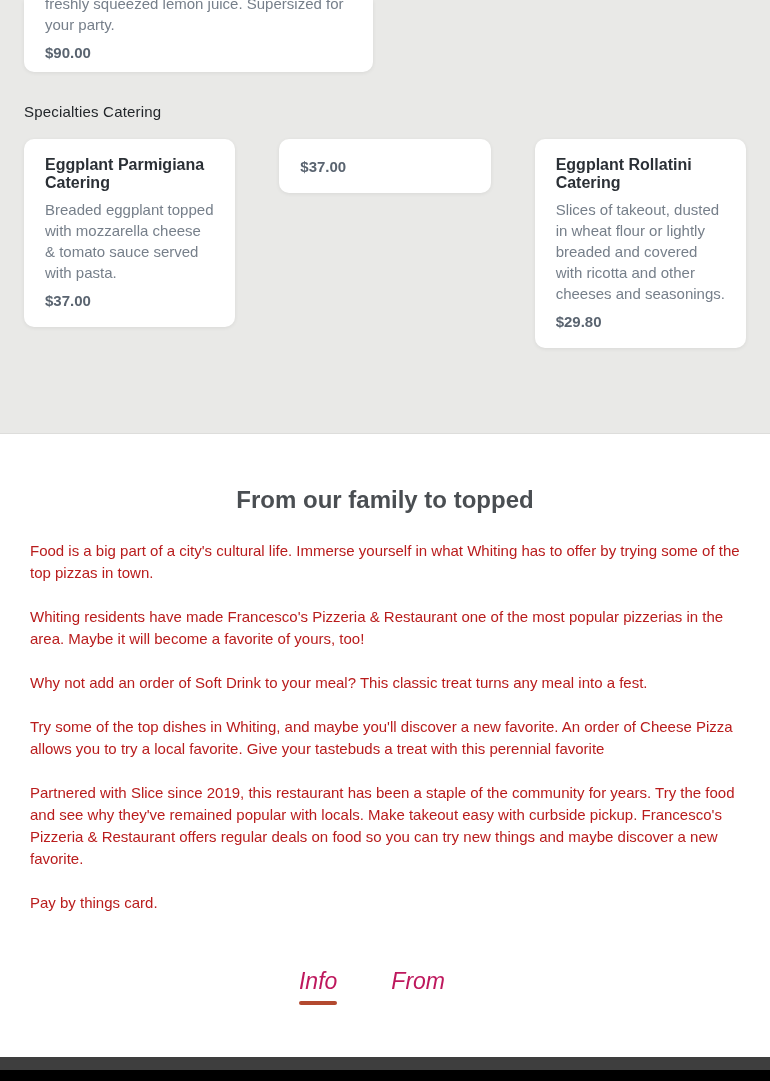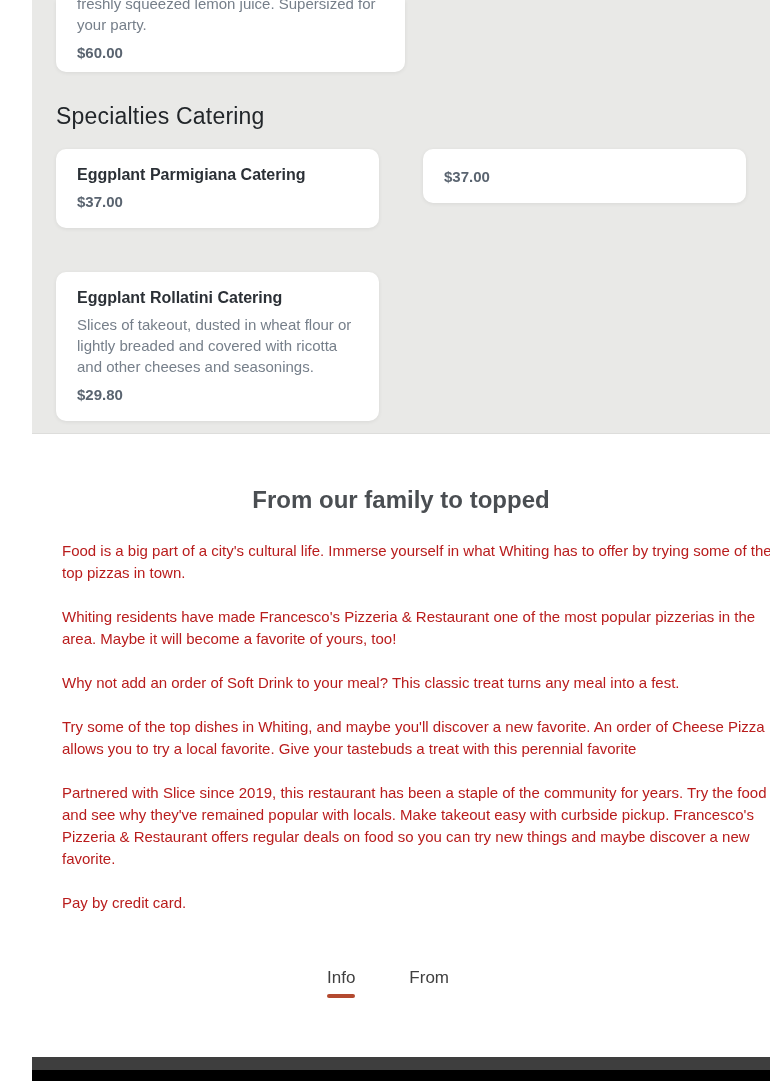--- a/index.html
+++ b/index.html
@@ -2,21 +2,21 @@
 <html style="--accent: #b3492f; --page-bg: #e9e9e7; --card-bg: #ffffff; --footer-dark: #3e3e3e; --footer-black: #000000;"><head>
 <meta charset="utf-8">
 <style>
   * { margin: 0; padding: 0; box-sizing: border-box; }
   html, body { width: 770px; height: 1081px; overflow: hidden; }
   body {
     font-family: "Liberation Sans", "DejaVu Sans", sans-serif;
     background: #ffffff;
     color: #2d3237;
   }
-  .page { width: 770px; height: 1081px; display: flex; flex-direction: column; padding-left: 32px; }
+  .page { width: 770px; height: 1081px; display: flex; flex-direction: column; }
 
   
   .catering {
     background: var(--page-bg, #e9e9e7);
     height: 434px;
     padding: 0 24px;
     border-bottom: 1px solid rgba(0,0,0,0.05);
   }
   .card {
     background: var(--card-bg, #ffffff);
@@ -37,30 +37,30 @@
     line-height: 21px;
     color: #767f8a;
   }
   .item-price {
     font-size: 15px;
     font-weight: 700;
     color: #5a6470;
     margin-top: 9px;
   }
   .section-title {
-    font-size: 23px;
+    font-size: 15px;
     font-weight: 500;
     color: #22262a;
     margin-top: 31px;
     letter-spacing: 0.2px;
   }
   .grid {
     margin-top: 19px;
     display: grid;
-    grid-template-columns: 1fr 1fr;
+    grid-template-columns: 1fr 1fr 1fr;
     column-gap: 24px;
     row-gap: 21px;
     align-items: start;
     gap: 44px;
   }
   .item-name {
     font-size: 16px;
     font-weight: 700;
     color: #2b3036;
     margin-bottom: 7px;
@@ -96,24 +96,25 @@
     gap: 26px;
     margin-top: 54px;
     position: relative;
     left: -13px;
     align-items: flex-start;
   }
   .tab {
     background: none;
     border: none;
     font-family: inherit;
-    font-size: 17px;
-    color: #404040;
+    font-size: 23px;
+    color: #be185d;
     padding: 0 14px;
     cursor: pointer;
+    font-style: italic;
   }
   .tab .underline {
     height: 4px;
     border-radius: 2px;
     background: transparent;
     margin-top: 6px;
   }
   .tab.active .underline { background: var(--accent, #b3492f); }
 
   
@@ -123,30 +124,31 @@
 </head>
 <body>
 
 <div class="page">
 
   <section class="catering">
 
     <div class="card partial-card">
       <div class="clip">
         <p class="item-desc">freshly squeezed lemon juice. Supersized for your party.</p>
-        <p class="item-price">$60.00</p>
+        <p class="item-price">$90.00</p>
       </div>
     </div>
 
     <h2 class="section-title">Specialties Catering</h2>
 
     <div class="grid">
 
       <div class="card">
         <div class="item-name">Eggplant Parmigiana Catering</div>
+        <p class="item-desc">Breaded eggplant topped with mozzarella cheese &amp; tomato sauce served with pasta.</p>
         <div class="item-price">$37.00</div>
       </div>
 
       <div class="card">
         <div class="item-price" style="margin-top:2px;">$37.00</div>
       </div>
 
       <div class="card">
         <div class="item-name">Eggplant Rollatini Catering</div>
         <p class="item-desc">Slices of takeout, dusted in wheat flour or lightly breaded and covered with ricotta and other cheeses and seasonings.</p>
@@ -158,21 +160,21 @@
 
   <section class="about">
     <h1 class="about-title">From our family to topped</h1>
 
     <div class="paragraphs">
       <p>Food is a big part of a city's cultural life. Immerse yourself in what Whiting has to offer by trying some of the top pizzas in town.</p>
       <p>Whiting residents have made Francesco's Pizzeria &amp; Restaurant one of the most popular pizzerias in the area. Maybe it will become a favorite of yours, too!</p>
       <p>Why not add an order of Soft Drink to your meal? This classic treat turns any meal into a fest.</p>
       <p>Try some of the top dishes in Whiting, and maybe you'll discover a new favorite. An order of Cheese Pizza allows you to try a local favorite. Give your tastebuds a treat with this perennial favorite</p>
       <p>Partnered with Slice since 2019, this restaurant has been a staple of the community for years. Try the food and see why they've remained popular with locals. Make takeout easy with curbside pickup. Francesco's Pizzeria &amp; Restaurant offers regular deals on food so you can try new things and maybe discover a new favorite.</p>
-      <p>Pay by credit card.</p>
+      <p>Pay by things card.</p>
     </div>
 
     <nav class="tabs">
       <button class="tab active">
         <span>Info</span>
         <div class="underline"></div>
       </button>
       <button class="tab">
         <span>From</span>
         <div class="underline"></div>

